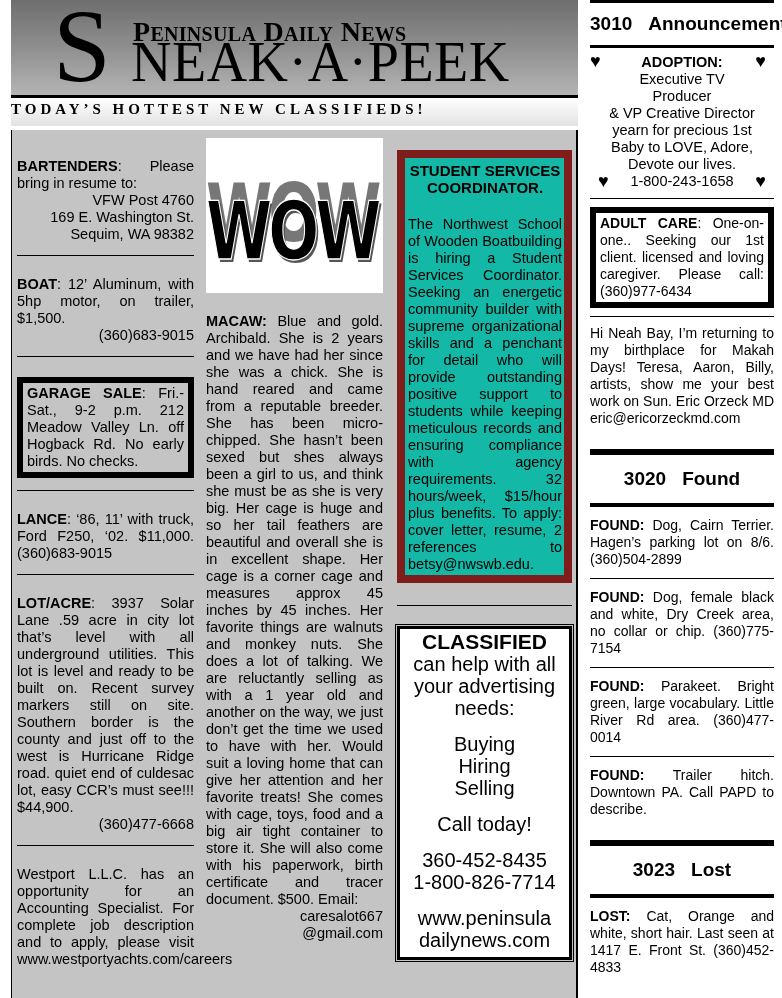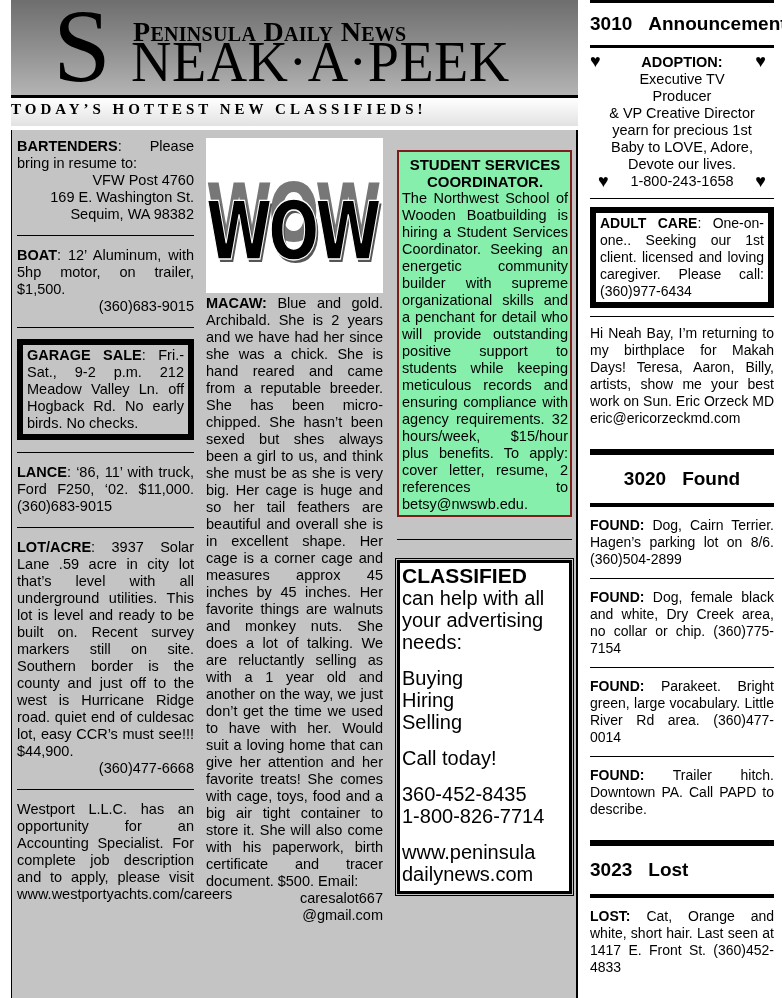--- a/index.html
+++ b/index.html
@@ -37,43 +37,43 @@
     .gray-area {
       position: absolute; left: 11px; top: 130px; width: 567px; height: 868px; background: #c4c4c4;
       border-left: 1px solid #000; border-right: 2px solid #000;
     }
     .col { position: absolute; top: 138px; }
     .col1 { left: 17px; width: 177px; }
     .col2 { left: 206px; width: 177px; }
     .col3 { left: 397px; width: 175px; }
     .col4 { left: 590px; width: 184px; }
 
-    .ad { font-size: 14.5px; line-height: 17px; text-align: justify; }
+    .ad { font-size: 14.5px; line-height: 17px; text-align: justify; margin-top: 20px; }
     .ad b { font-weight: bold; }
     .center { text-align: right; }
     .rule { height: 1px; background: #000; margin: 12px 0 11px 0; }
     .boxed { border: 6px solid #000; padding: 2px 4px; }
 
     .wow-img {
       width: 177px; height: 155px; background: #fff; position: relative; overflow: hidden; margin-bottom: 2px;
     }
     .wow-text {
       position: absolute; left: 0; width: 100%; text-align: center;
       font-family: "DejaVu Sans", sans-serif; font-weight: bold; font-size: 60px; letter-spacing: -4px;
       transform: scaleY(1.35);
     }
     .wow-shadow { top: 40px; color: #777; }
     .wow-front { top: 58px; color: #000; -webkit-text-stroke: 1px #fff; text-shadow: 2px 2px 0 #555; }
 
-    .student-box { border: 2px solid #7f1d1d; padding: 4px 2px 2px 3px; background: #86efac; }
+    .student-box { border: 8px solid #7f1d1d; padding: 4px 2px 2px 3px; background: #14b8a6; }
     .student-title { text-align: center; font-weight: bold; font-size: 15px; line-height: 17px; }
 
     .classified-box {
       border: 3px solid #000; outline: 1px solid #000; outline-offset: 1px;
-      background: #fff; padding: 2px 2px 6px 2px; margin-top: 20px;
+      background: #fff; text-align: center; padding: 2px 2px 6px 2px; margin-top: 20px;
     }
     .cl-title { font-weight: bold; font-size: 21px; line-height: 22px; }
     .cl-line { font-size: 20px; line-height: 22px; }
     .cl-gap { height: 14px; }
 
     
     .sect-head { display: flex; align-items: center; font-weight: bold; font-size: 19px; height: 48px; }
     .sect-head .num { margin-right: 16px; font-weight: bold; }
     .sect-head .name { font-weight: bold; font-family: "Liberation Sans", sans-serif; }
     .heavy-rule { height: 6px; background: #000; }
@@ -209,19 +209,19 @@
 
   <div class="r-ad"><b>FOUND:</b><span> Dog, Cairn Terrier. Hagen’s parking lot on 8/6. (360)504-2899</span></div>
   <div class="thin-rule"></div>
   <div class="r-ad"><b>FOUND:</b><span> Dog, female black and white, Dry Creek area, no collar or chip. (360)775-7154</span></div>
   <div class="thin-rule"></div>
   <div class="r-ad"><b>FOUND:</b><span> Parakeet. Bright green, large vocabulary. Little River Rd area. (360)477-0014</span></div>
   <div class="thin-rule"></div>
   <div class="r-ad"><b>FOUND:</b><span> Trailer hitch. Downtown PA. Call PAPD to describe.</span></div>
 
   <div class="heavy-rule" style="margin-top:22px;"></div>
-  <div class="sect-head" style="">
+  <div class="sect-head" style="justify-content:center;">
     <span class="num">3023</span>
     <span class="name">Lost</span>
   </div>
   <div class="heavy-rule" style="height:4px; margin-bottom:10px;"></div>
   <div class="r-ad"><b>LOST:</b><span> Cat, Orange and white, short hair. Last seen at 1417 E. Front St. (360)452-4833</span></div>
 </div>
 
 </body></html>

